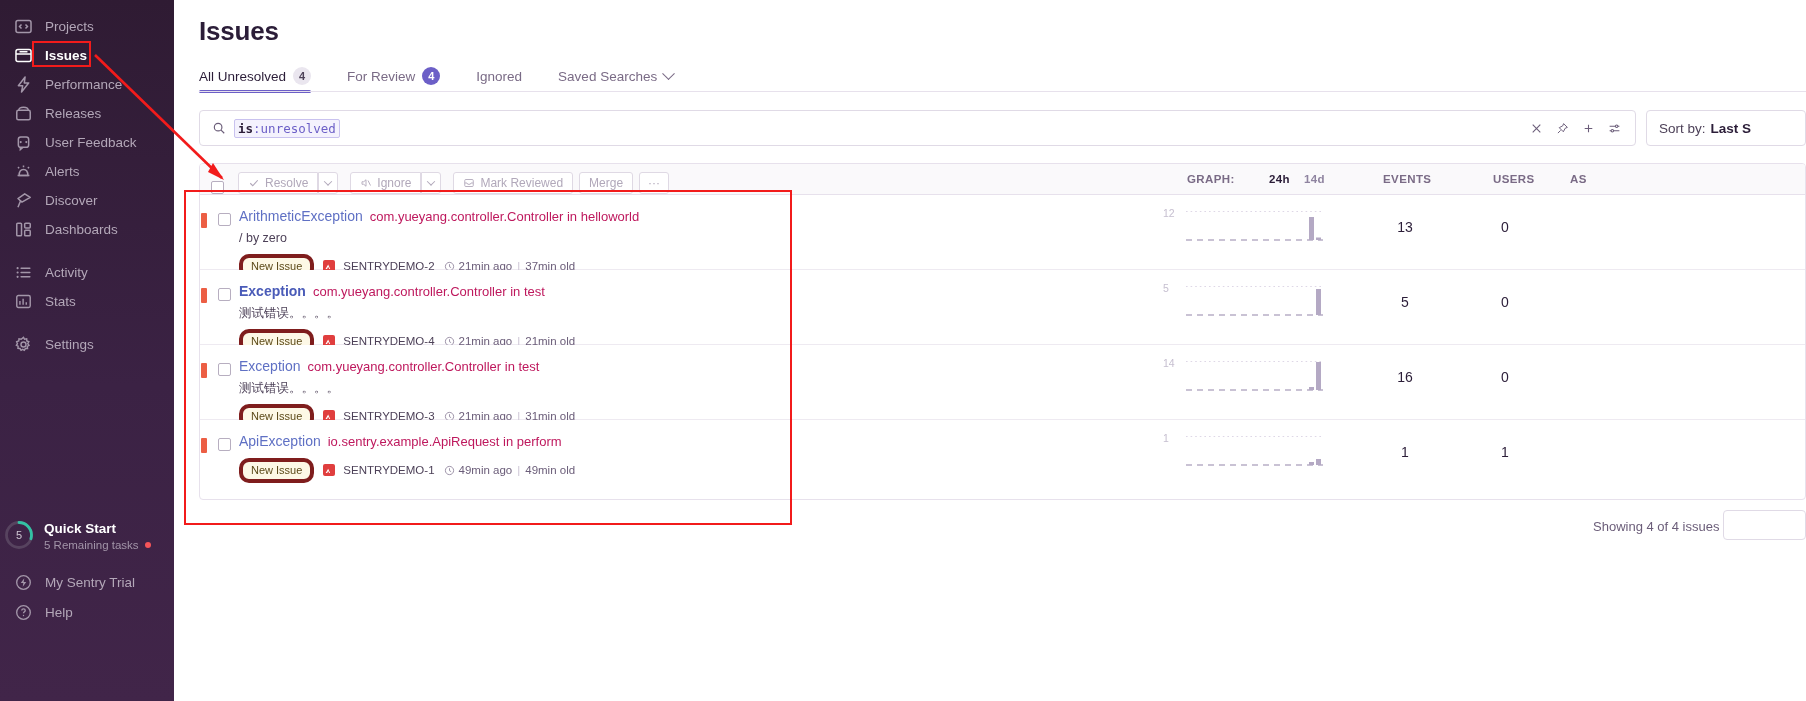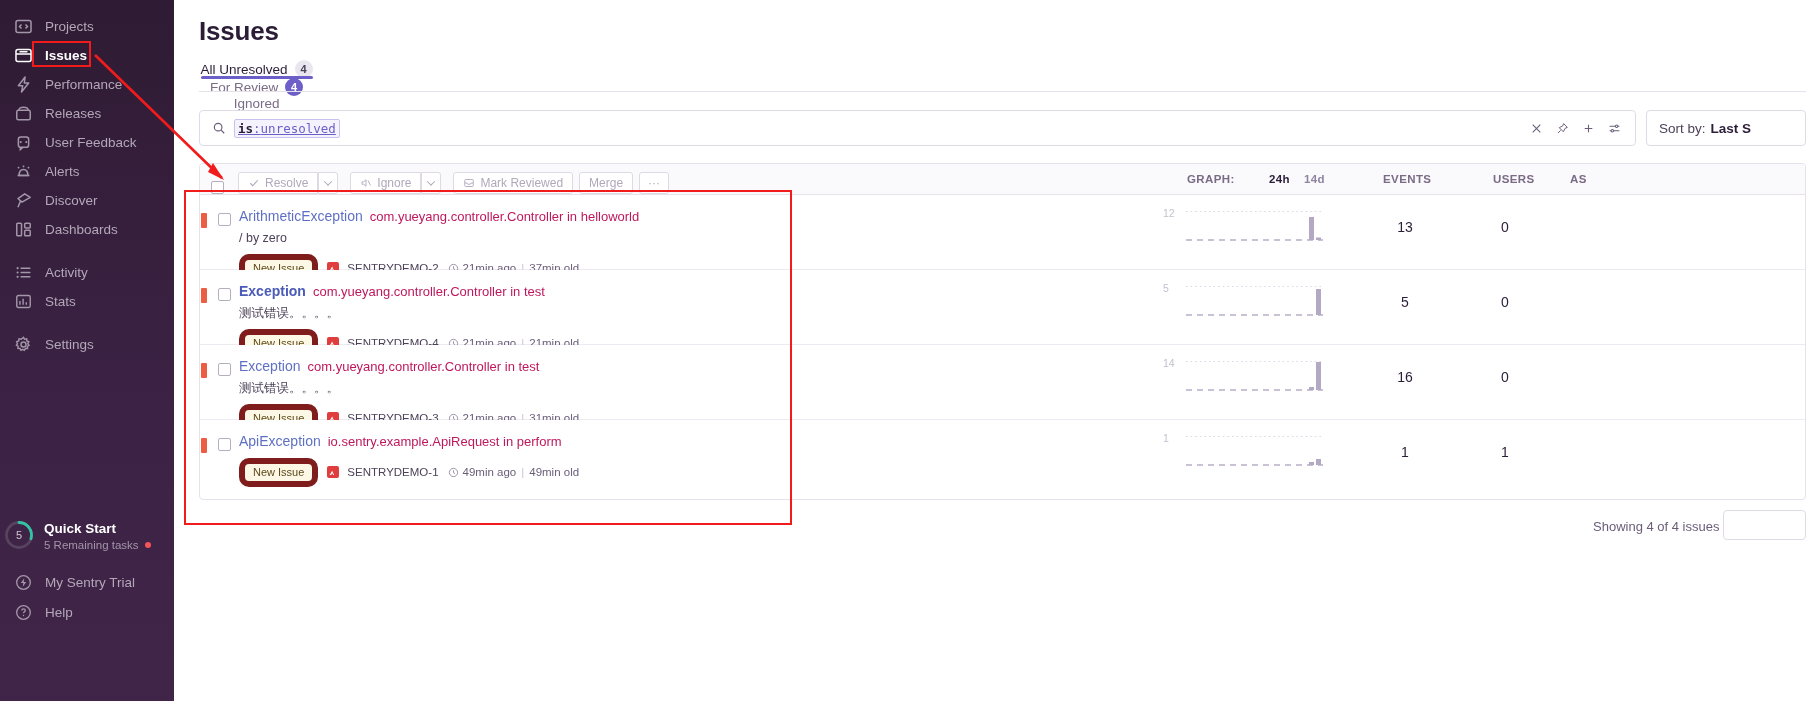--- a/index.html
+++ b/index.html
@@ -51,21 +51,20 @@
 
   #page-title {
     position: absolute; left: 25px; top: 16px;
     font-size: 26px; font-weight: bold; color: #2b1d38; letter-spacing: -0.2px;
   }
 
   #tabs {
     position: absolute; left: 25px; top: 60px; height: 32px;
     display: flex; align-items: center; gap: 0;
     border-bottom: none;
-    flex-direction: column;
   }
   #tabs-underline {
     position: absolute; left: 25px; top: 91px; width: 1607px; height: 1px; background: #e7e1ec;
   }
   .tab {
     display: flex; align-items: center; gap: 7px; height: 32px;
     padding: 0 12px 0 0; margin-right: 24px;
     font-size: 13.5px; color: #7a6b86; position: relative; white-space: nowrap;
   }
   .tab.active { color: #2b1d38; }
@@ -85,21 +84,21 @@
   
   #searchrow { position: absolute; left: 25px; top: 110px; width: 1607px; height: 36px; display: flex; gap: 10px; }
   #searchbox {
     flex: 1 1 auto; height: 36px; border: 1px solid #e0dae6; border-radius: 4px;
     background: #fff; display: flex; align-items: center; padding: 0 10px 0 12px; gap: 8px;
   }
   #search-icon svg { width: 14px; height: 14px; display: block; }
   #search-token {
     font-family: "DejaVu Sans Mono", monospace; font-size: 12.5px;
     border: 1px solid #c9c2ef; background: #f4f2fd; border-radius: 2px;
-    padding: 1px 3px; color: #6c5fc7; text-decoration: underline;
+    padding: 1px 3px; color: #6c5fc7;
   }
   #search-token b { color: #2b1d38; font-weight: bold; }
   #search-actions { margin-left: auto; display: flex; align-items: center; gap: 13px; padding-right: 4px; }
   #search-actions svg { width: 13px; height: 13px; display: block; }
   #sortbox {
     flex: 0 0 160px; height: 36px; border: 1px solid #e0dae6; border-radius: 4px;
     background: #fff; display: flex; align-items: center; padding: 0 12px;
     font-size: 13.5px; color: #4d4158; white-space: nowrap; overflow: hidden;
   }
   #sortbox .sv { font-weight: bold; color: #2b1d38; margin-left: 5px; }
@@ -150,21 +149,21 @@
   }
   .row-cbx { position: absolute; left: 18px; top: 18px; }
   .row-body { position: absolute; left: 39px; top: 12px; }
   .r-title { font-size: 14px; color: #3c2e4f; line-height: 1.3; white-space: nowrap; }
   .r-title .name { color: #5f70c4; font-weight: normal; }
   .r-title.bold .name { font-weight: bold; color: #4a5bb8; }
   .r-title .culprit { color: #be185d; font-size: 13px; margin-left: 7px; }
   .r-msg { font-size: 12.5px; color: #4d4158; margin-top: 4px; line-height: 1.35; white-space: nowrap; }
   .r-meta { display: flex; align-items: center; gap: 9px; margin-top: 7px; font-size: 11.5px; color: #6b5d79; white-space: nowrap; }
   .badge-new {
-    border: 6px solid #7f1d1d; color: #5c4a1a; background: #fdf8e6;
+    border: 4px solid #7f1d1d; color: #5c4a1a; background: #fdf8e6;
     border-radius: 10px; padding: 2px 8px; font-size: 11px; line-height: 1.2;
   }
   .proj { display: inline-flex; align-items: center; gap: 8px; color: #4d4158; }
   .proj-ico {
     width: 12px; height: 12px; border-radius: 2px; background: #e03e3e;
     display: inline-block; position: relative; flex: 0 0 12px;
   }
   .proj-ico::after {
     content: ""; position: absolute; left: 2px; top: 3px; width: 8px; height: 6px;
     background: #ffffff; clip-path: polygon(0 100%, 35% 20%, 62% 100%, 50% 100%, 35% 58%, 20% 100%);

